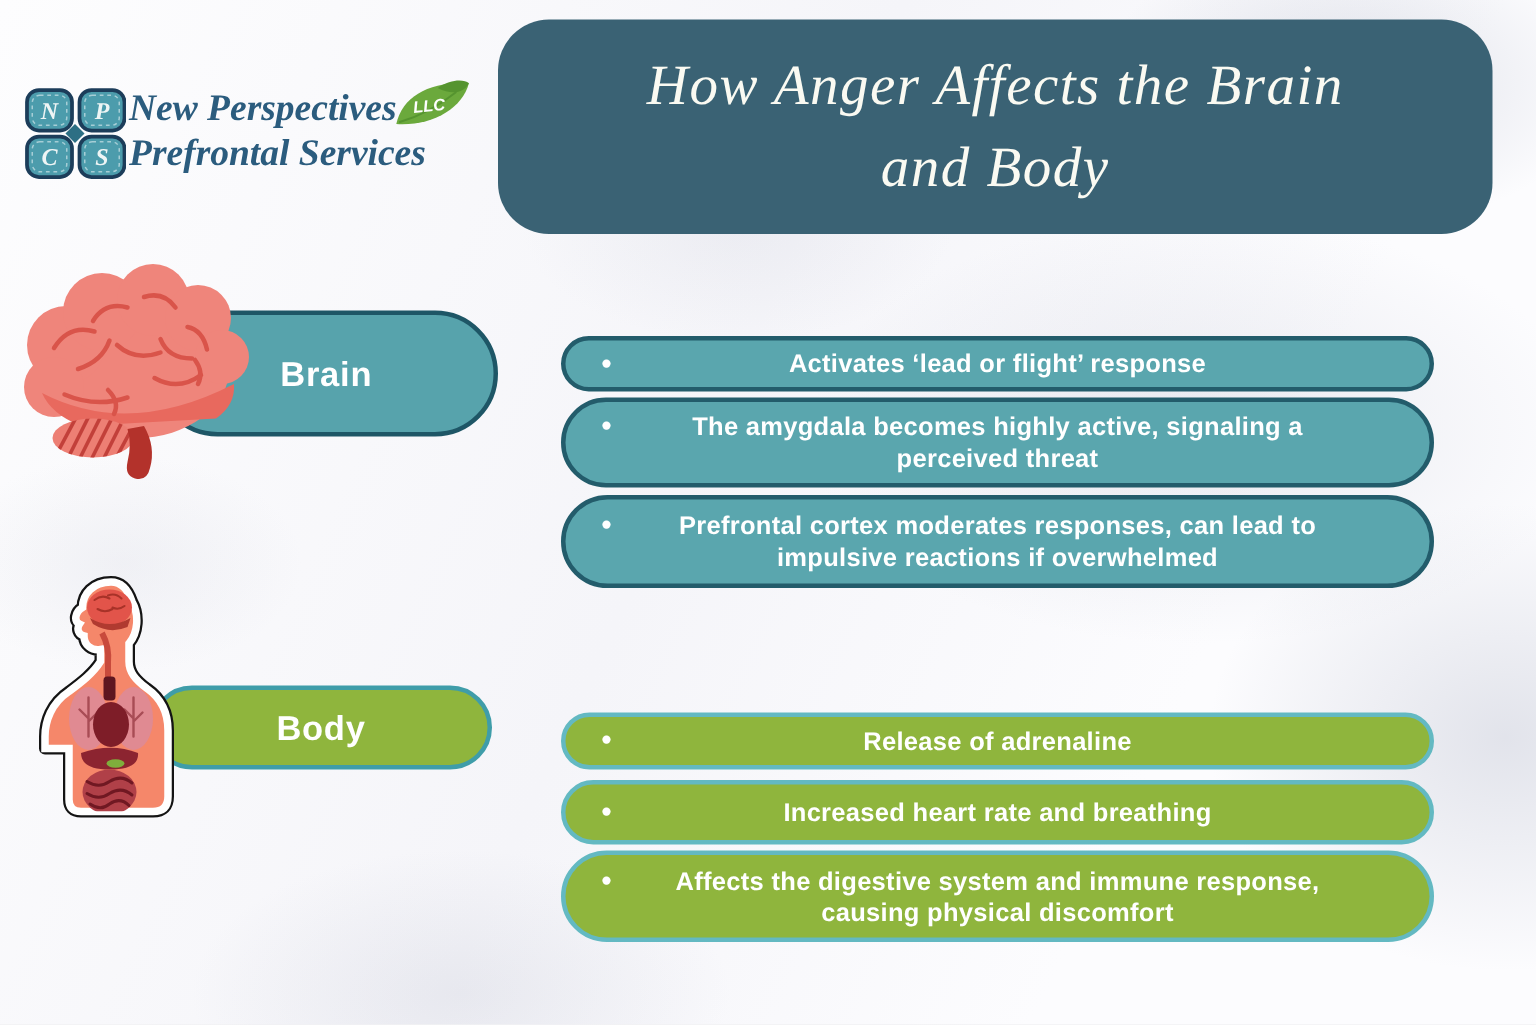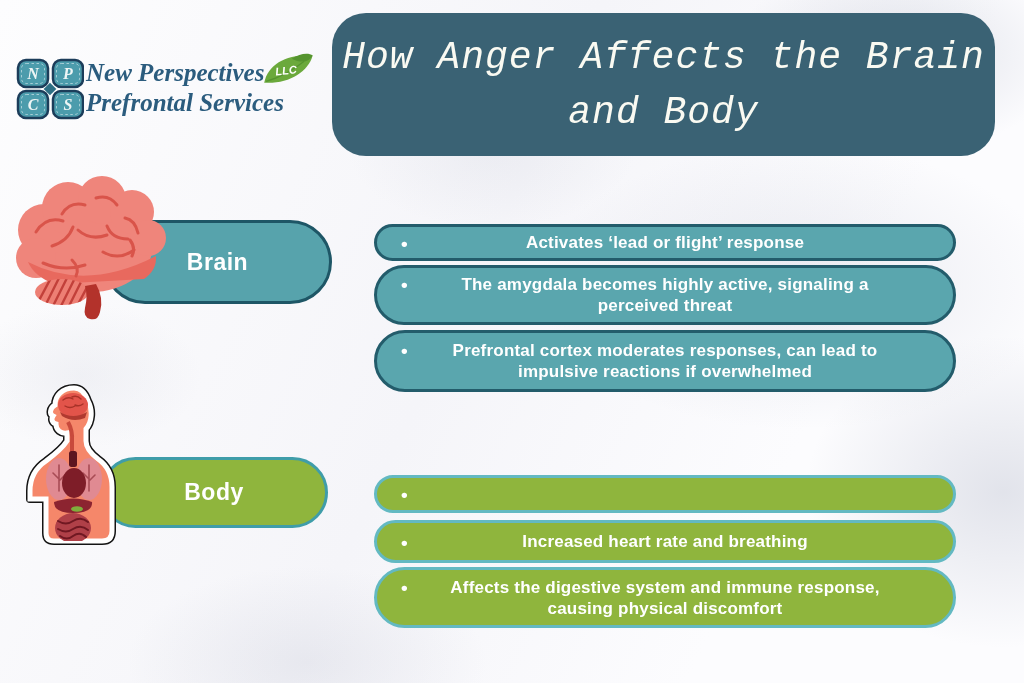--- a/index.html
+++ b/index.html
@@ -15,44 +15,44 @@
       radial-gradient(ellipse 240px 130px at 48% 22%, rgba(200,203,216,.22), transparent 60%),
       radial-gradient(ellipse 200px 120px at 8% 55%, rgba(200,203,216,.20), transparent 60%),
       linear-gradient(115deg,#fdfdfe 0%,#f5f5f9 45%,#fcfcfe 75%),
       #fafafc;
   }
   
   .title-box{
     position:absolute; left:332px; top:13px; width:663px; height:143px;
     background:#3A6274; border-radius:34px;
     display:flex; flex-direction:column; align-items:center; justify-content:center;
-    color:#FAFAF2; font-family:Liberation Mono, monospace; font-style:italic;
+    color:#FAFAF2; font-family:Liberation Serif, serif; font-style:italic;
     font-size:38px; line-height:55px; letter-spacing:1px; text-align:center;
   }
   
   .logo-tiles{ position:absolute; left:16px; top:58px; }
   .tile-letter{ font-family:"Liberation Serif", serif; font-style:italic; font-weight:700;
     font-size:16px; fill:#EEF5F5; text-anchor:middle; }
   .logo-name{
     position:absolute; left:86px; top:58px; width:240px;
     font-family:"Liberation Serif", serif; font-style:italic; font-weight:700;
     font-size:25px; line-height:30px; color:#2B5C7E; white-space:nowrap;
   }
   .leaf{ position:absolute; left:261px; top:53px; transform:rotate(-6deg); }
   .llc{ font-family:"Liberation Sans", sans-serif; font-style:italic; font-weight:700;
     font-size:11px; fill:#ffffff; text-anchor:middle; }
   
   .label-pill{
     position:absolute; z-index:2;
     display:flex; align-items:center; justify-content:center;
     color:#fff; font-weight:700; font-size:23px; letter-spacing:.5px;
   }
-  .brain-label{ left:103px; top:220px; width:229px; height:84px;
+  .brain-label{ left:103px; top:207px; width:229px; height:84px;
     background:#57A3AC; border:3px solid #1E5666; border-radius:44px; }
-  .body-label{ left:100px; top:457px; width:228px; height:71px;
+  .body-label{ left:100px; top:457px; width:228px; height:56px;
     background:#8FB53D; border:3px solid #3F9DA9; border-radius:40px; }
   
   .brain-img{ position:absolute; left:6px; top:170px; z-index:3; }
   .body-img{ position:absolute; left:20px; top:384px; z-index:3; }
   
   .pill{
     position:absolute; left:374px; width:582px; border-radius:40px;
     display:flex; align-items:center; justify-content:center;
     color:#fff; font-weight:700; font-size:17px; line-height:21px;
     text-align:center; padding:0 52px; letter-spacing:.2px;
@@ -208,20 +208,21 @@
         </g>
       </g>
     </svg>
 
     <div class="label-pill body-label">
       <span>Body</span>
     </div>
 
     <div class="pill green one gp1">
       <span class="bullet">•</span>
+      <div>Release of adrenaline</div>
     </div>
     <div class="pill green one gp2">
       <span class="bullet">•</span>
       <div>Increased heart rate and breathing</div>
     </div>
     <div class="pill green two gp3">
       <span class="bullet">•</span>
       <div>Affects the digestive system and immune response, causing physical discomfort</div>
     </div>
   </div>

